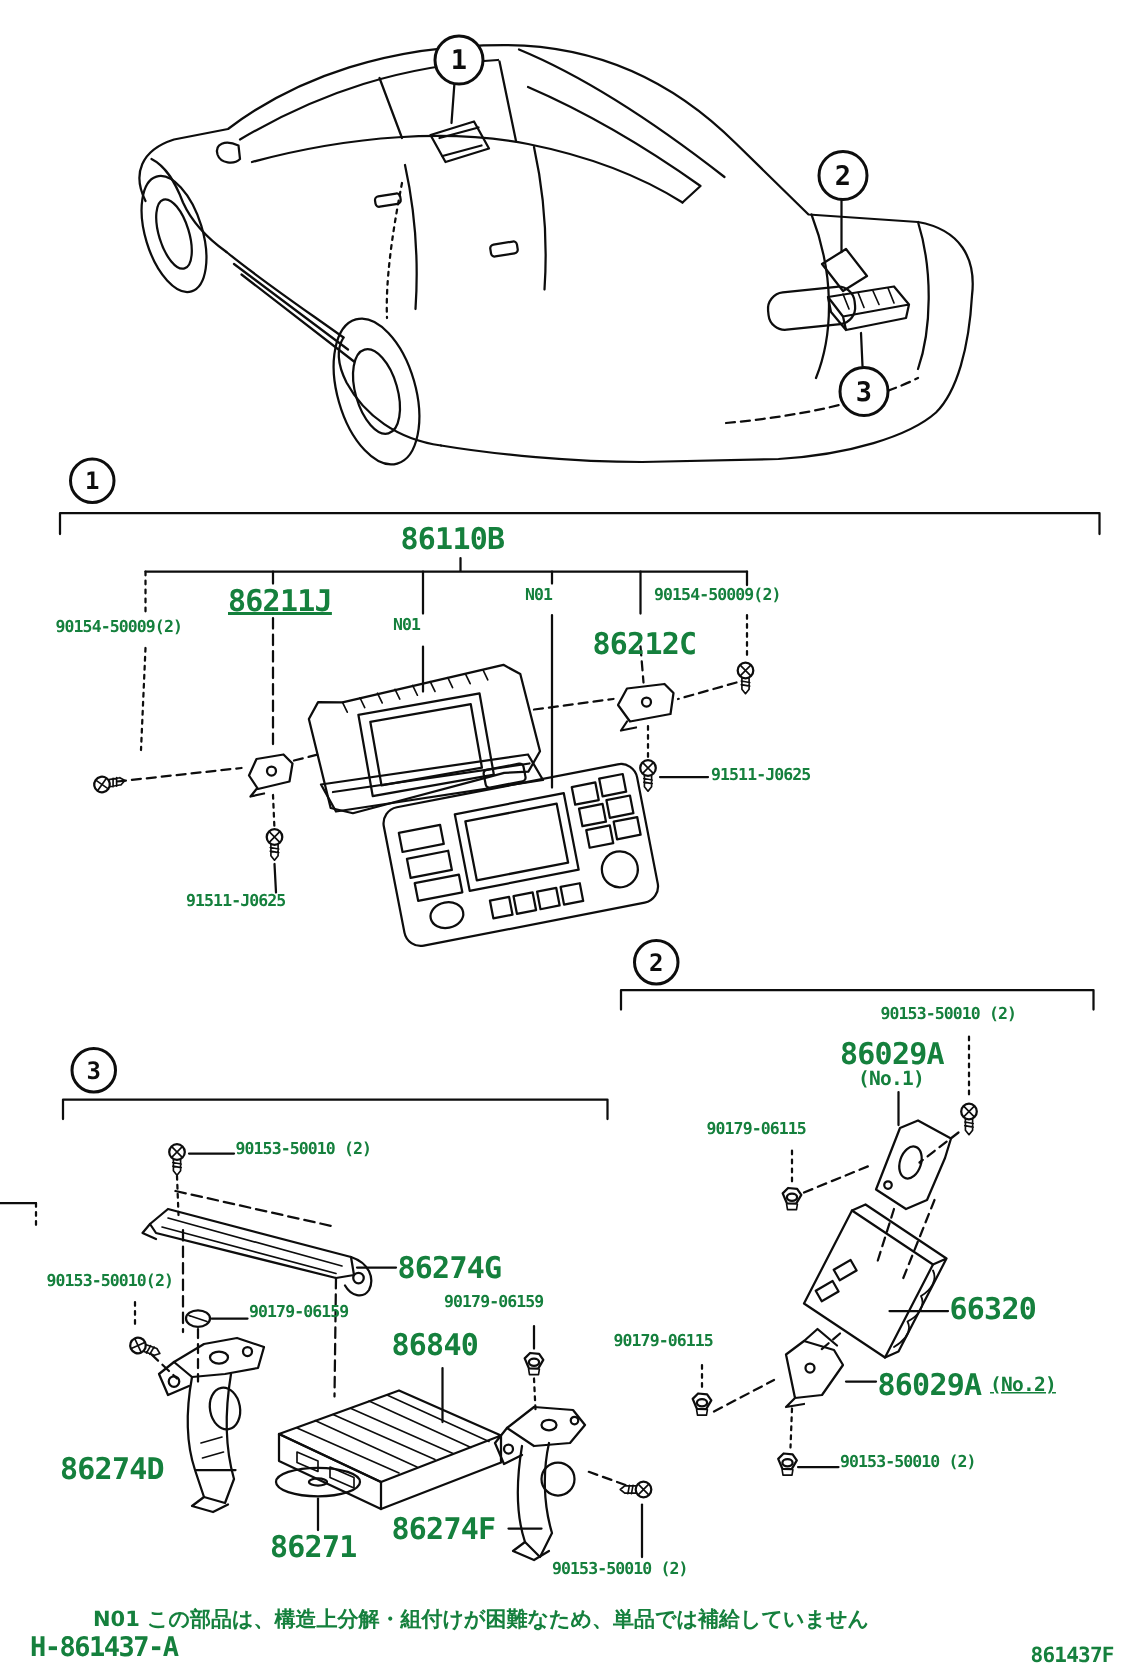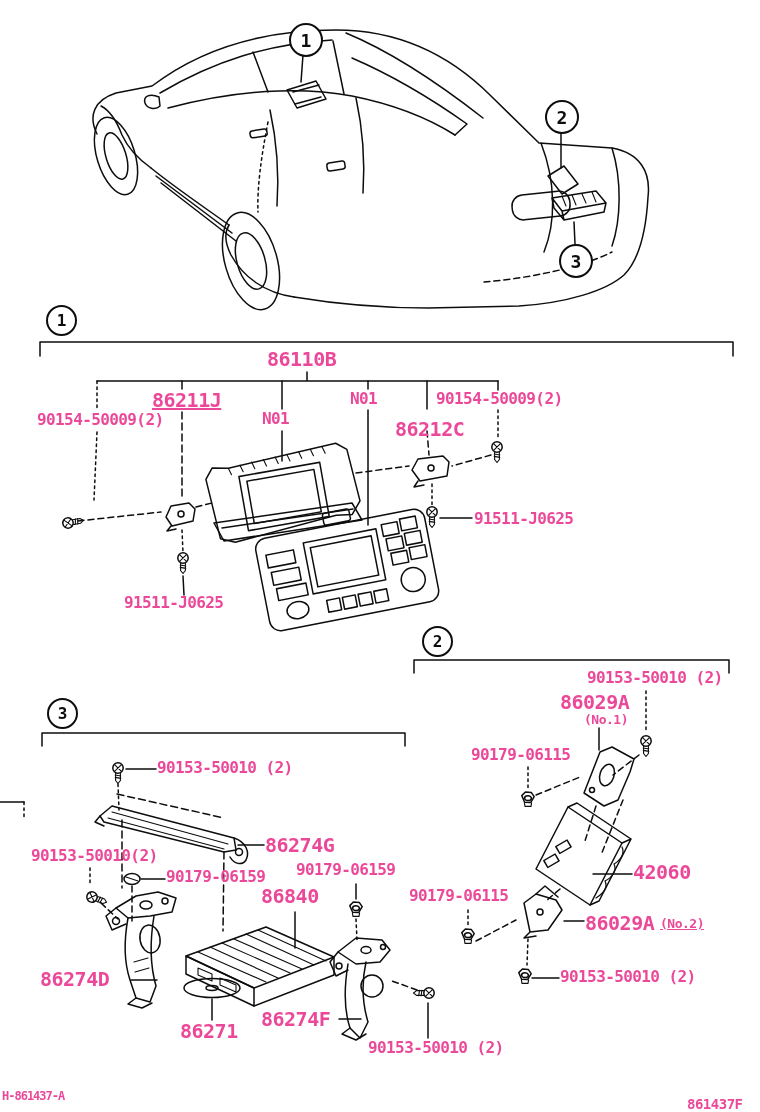--- a/index.html
+++ b/index.html
@@ -1,28 +1,28 @@
 <!DOCTYPE html>
 <html><head>
 <meta charset="utf-8">
 <style>
   html,body{margin:0;padding:0;background:#e8e8e8;}
   #page{position:relative;width:760px;height:1112px;background:#ffffff;overflow:hidden;
         font-family:"DejaVu Sans Mono","Liberation Mono",monospace;color:#0d0d0d;}
   #art{position:absolute;left:0;top:0;}
-  .lbl{position:absolute;white-space:nowrap;font-weight:700;color:#ec4899;line-height:1;}
-  .pn{font-size:16px;letter-spacing:-0.6px;}
+  .lbl{position:absolute;white-space:nowrap;font-weight:700;color:#15803d;line-height:1;}
+  .pn{font-size:11px;letter-spacing:-0.6px;}
   .code{font-size:20px;letter-spacing:-0.5px;}
   .sub{font-size:13px;letter-spacing:-0.5px;}
   .callout{position:absolute;border:2px solid #0d0d0d;border-radius:50%;background:#fff;
            display:flex;align-items:center;justify-content:center;font-weight:700;}
   .callout.big{width:30px;height:30px;font-size:18px;}
   .callout.sec{width:27px;height:27px;font-size:16px;}
   .note{font-family:"DejaVu Sans","Liberation Sans",sans-serif;font-weight:700;font-size:14px;letter-spacing:0px;}
-  .doc{font-size:12px;letter-spacing:-1px;}
+  .doc{font-size:18px;letter-spacing:-1px;margin-left:18px;}
   .fig{font-size:14px;letter-spacing:-0.5px;text-align:center;}
 </style>
 </head>
 <body>
 
 <div id="page">
 
   <svg id="art" width="760" height="1112" viewBox="0 0 760 1112" fill="none" stroke="#0d0d0d" stroke-width="1.5" stroke-linecap="round" stroke-linejoin="round">
 
     <defs>
@@ -293,35 +293,36 @@
   <div class="lbl pn" style="left:350px;top:391px;">N01</div>
   <div class="lbl pn" style="left:436px;top:391px;">90154-50009(2)</div>
   <div class="lbl pn" style="left:37px;top:412px;">90154-50009(2)</div>
   <div class="lbl pn" style="left:262px;top:411px;">N01</div>
   <div class="lbl code" style="left:395px;top:419px;">86212C</div>
   <div class="lbl pn" style="left:474px;top:511px;">91511-J0625</div>
   <div class="lbl pn" style="left:124px;top:595px;">91511-J0625</div>
 
   <div class="lbl pn" style="left:587px;top:670px;">90153-50010 (2)</div>
   <div class="lbl code" style="left:560px;top:692px;">86029A</div>
-  <div class="lbl sub" style="left:584px;top:713px;">(No.1)</div>
+  <div class="lbl sub" style="left:572px;top:713px;">(No.1)</div>
   <div class="lbl pn" style="left:471px;top:747px;">90179-06115</div>
-  <div class="lbl code" style="left:633px;top:862px;">42060</div>
+  <div class="lbl code" style="left:633px;top:862px;">66320</div>
   <div class="lbl code" style="left:585px;top:913px;">86029A</div>
   <div class="lbl sub" style="left:660px;top:917px;text-decoration:underline;">(No.2)</div>
   <div class="lbl pn" style="left:560px;top:969px;">90153-50010 (2)</div>
 
   <div class="lbl pn" style="left:157px;top:760px;">90153-50010 (2)</div>
   <div class="lbl code" style="left:265px;top:835px;">86274G</div>
   <div class="lbl pn" style="left:31px;top:848px;">90153-50010(2)</div>
   <div class="lbl pn" style="left:166px;top:869px;">90179-06159</div>
   <div class="lbl pn" style="left:296px;top:862px;">90179-06159</div>
   <div class="lbl code" style="left:261px;top:886px;">86840</div>
   <div class="lbl pn" style="left:409px;top:888px;">90179-06115</div>
   <div class="lbl code" style="left:40px;top:969px;">86274D</div>
   <div class="lbl code" style="left:180px;top:1021px;text-align:center;">86271</div>
   <div class="lbl code" style="left:261px;top:1009px;">86274F</div>
   <div class="lbl pn" style="left:368px;top:1040px;">90153-50010 (2)</div>
 
+  <div class="lbl note" style="left:62px;top:1073px;">N01 この部品は、構造上分解・組付けが困難なため、単品では補給していません</div>
   <div class="lbl doc" style="left:2px;top:1090px;">H-861437-A</div>
   <div class="lbl fig" style="left:687px;top:1097px;">861437F</div>
 
 </div>
 
 </body></html>

